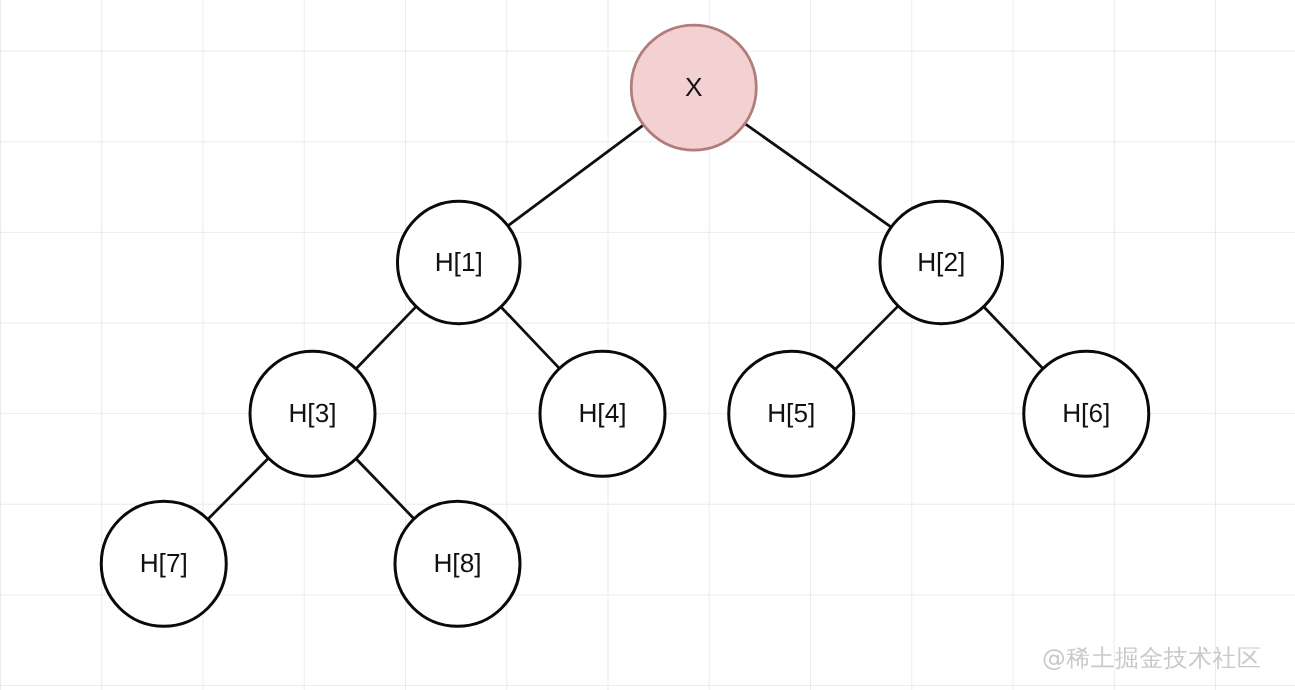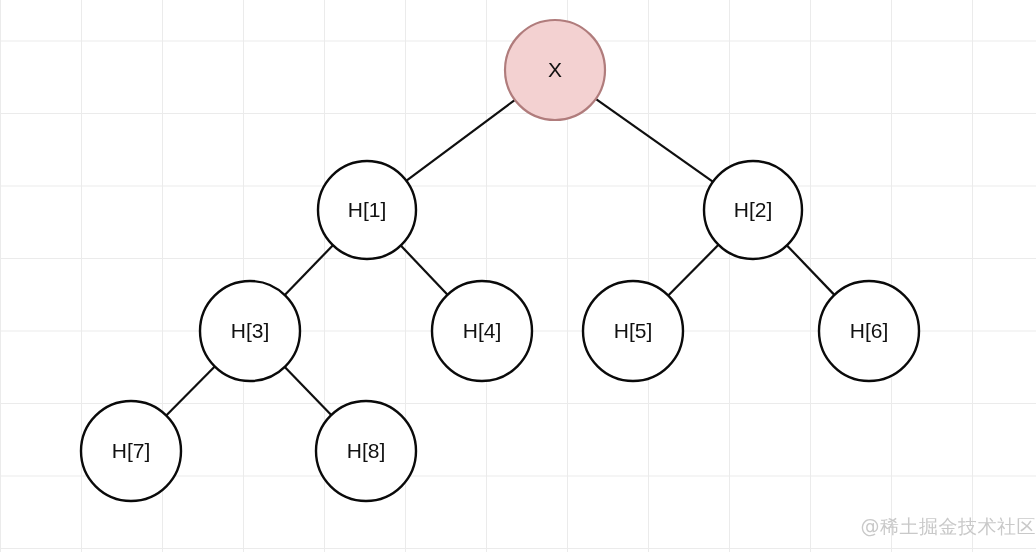--- a/index.html
+++ b/index.html
@@ -50,21 +50,21 @@
     text-anchor: middle;
     dominant-baseline: middle;
     paint-order: stroke;
     letter-spacing: 0px;
   }
   .node-label.root-label {
     font-size: 21px;
   }
   #watermark {
     position: absolute;
-    right: 0;
+    right: 27px;
     bottom: 12px;
     font-family: "DejaVu Sans", sans-serif;
     font-size: 19px;
     color: #c9c9c9;
     white-space: nowrap;
     letter-spacing: 0.5px;
     user-select: none;
     margin-top: 24px;
   }
 </style>

